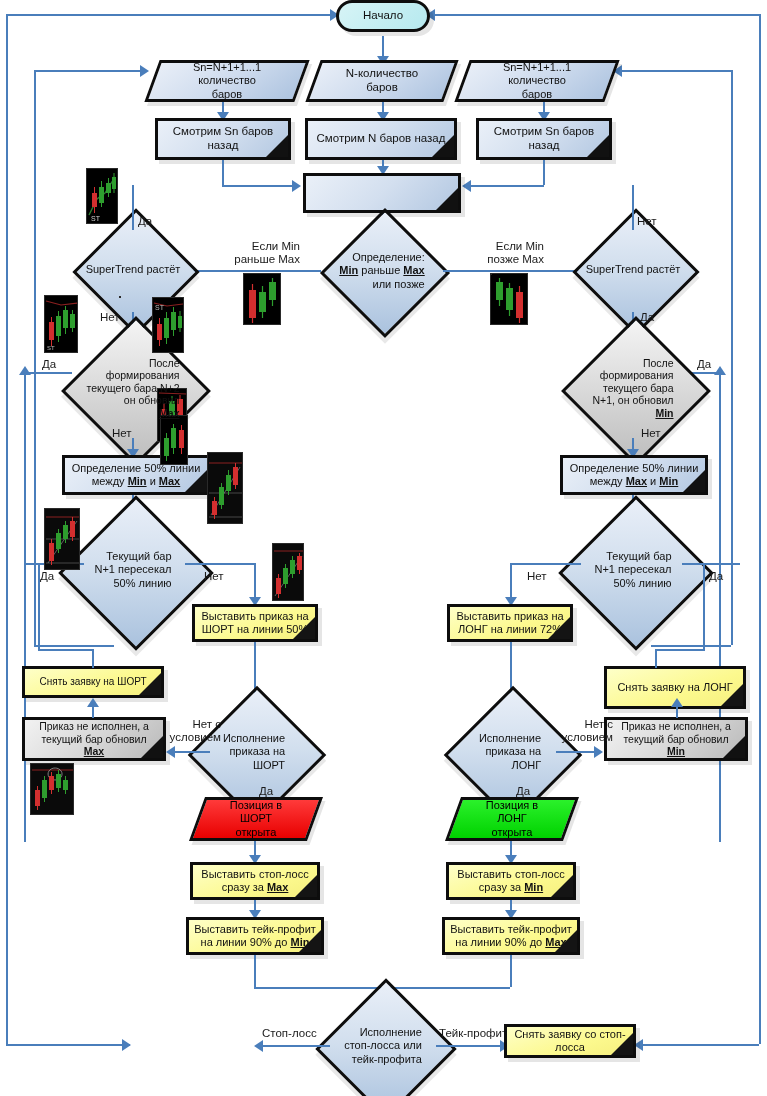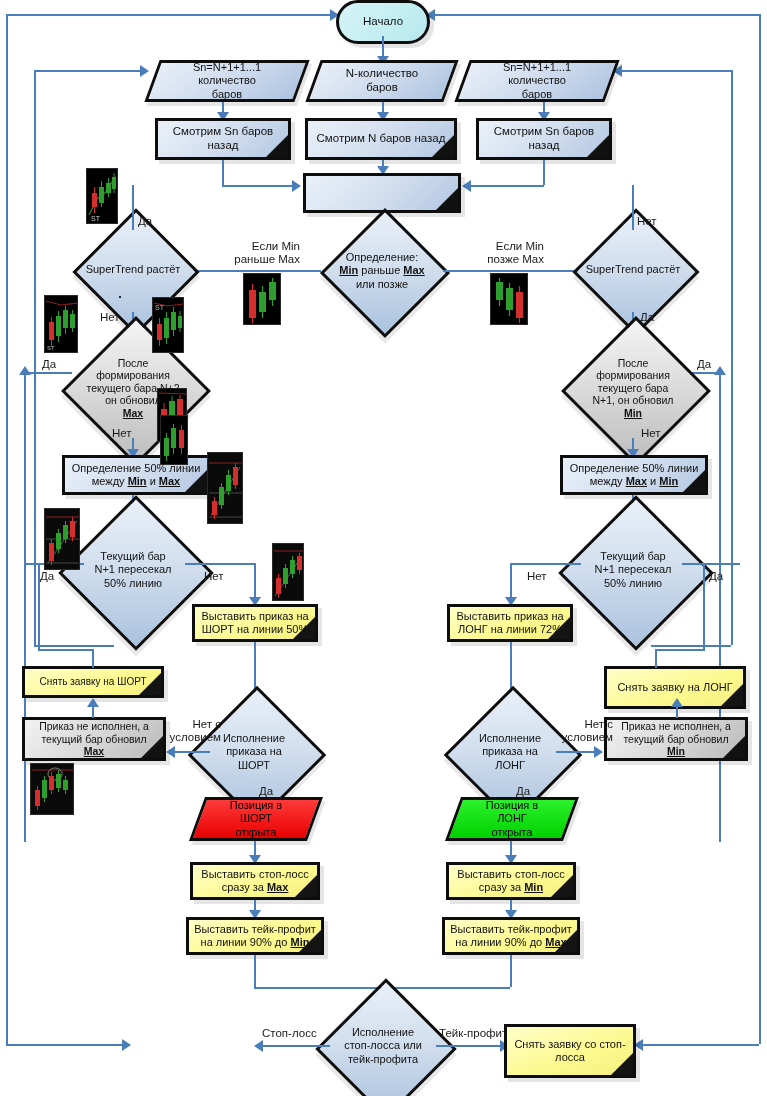--- a/index.html
+++ b/index.html
@@ -49,21 +49,21 @@
   .fold{position:absolute;right:0;bottom:0;width:0;height:0;
         border-left:22px solid transparent;border-bottom:22px solid #111;pointer-events:none;}
   .proc.yellow .fold{border-bottom-color:#141414;}
 
   
   .dia{position:absolute;}
   .dia .dshape{position:absolute;inset:0;background:linear-gradient(135deg,#e9eff8 0%,#d2dfee 45%,#aac2de 100%);
         border:3px solid #0d0d0d;transform:rotate(45deg);box-shadow:4px 4px 0 rgba(0,0,0,.09);}
   .dia.grey .dshape{background:linear-gradient(135deg,#f4f4f4 0%,#dcdcdc 45%,#bdbdbd 100%);}
   .dia .dtx{position:absolute;inset:0;display:flex;align-items:center;justify-content:center;
-        text-align:center;font-size:11.5px;line-height:1.2;color:#111;z-index:3;padding:0 6px;box-sizing:border-box;}
+        text-align:right;font-size:11.5px;line-height:1.2;color:#111;z-index:3;padding:0 6px;box-sizing:border-box;}
 
   
   .para.red .pbody{background:linear-gradient(180deg,#ff3a3a 0%,#e80000 100%);}
   .para.green .pbody{background:linear-gradient(180deg,#2bf12b 0%,#00d200 100%);}
 
   .u{text-decoration:underline;font-weight:bold;}
 
   
   .chartimg{position:absolute;background:#000;border:1px solid #2a2a2a;overflow:hidden;box-sizing:border-box;}
   .chartimg svg{display:block;}
@@ -96,21 +96,21 @@
 
   <div class="ln v" style="left:731px;top:70px;height:575px;"></div>
   <div class="ln h" style="left:619px;top:70px;width:112px;"></div>
   <div class="arw l" style="left:613px;top:65px;"></div>
   <div class="ln h" style="left:651px;top:645px;width:80px;"></div>
 
   <div class="ln v" style="left:719px;top:372px;height:470px;"></div>
   <div class="arw u" style="left:714px;top:366px;"></div>
   <div class="ln h" style="left:690px;top:372px;width:31px;"></div>
 
-  <div class="node term" style="left:336px;top:0px;width:94px;height:44px;">
+  <div class="node term" style="left:336px;top:0px;width:94px;height:32px;">
     <span class="tx">Начало</span>
   </div>
   <div class="ln v" style="left:382px;top:36px;height:24px;"></div>
   <div class="arw d" style="left:377px;top:56px;"></div>
 
   <div class="node para" style="left:152px;top:60px;width:150px;height:42px;">
     <div class="pbody"></div>
     <div class="tx" style="font-size:11px;">
       <div>Sn=N+1+1...1</div>
       <div>количество</div>
@@ -493,21 +493,21 @@
       </div>
     </div>
   </div>
   <div class="elabel" style="left:262px;top:1027px;">Стоп-лосс</div>
   <div class="elabel" style="left:439px;top:1027px;">Тейк-профит</div>
   <div class="ln h" style="left:262px;top:1045px;width:68px;"></div>
   <div class="arw l" style="left:254px;top:1040px;"></div>
   <div class="ln h" style="left:436px;top:1045px;width:68px;"></div>
   <div class="arw r" style="left:500px;top:1040px;"></div>
 
-  <div class="node proc yellow" style="left:504px;top:1024px;width:132px;height:54px;">
+  <div class="node proc yellow" style="left:504px;top:1024px;width:132px;height:34px;">
     <div class="tx" style="font-size:11px;">
       <div>Снять заявку со стоп-</div>
       <div>лосса</div>
     </div>
     <div class="fold"></div>
   </div>
 
   <div class="chartimg" style="left:86px;top:168px;width:32px;height:56px;">
     <svg width="32" height="56" viewBox="0 0 32 56">
       <rect width="32" height="56" fill="#000"></rect>

